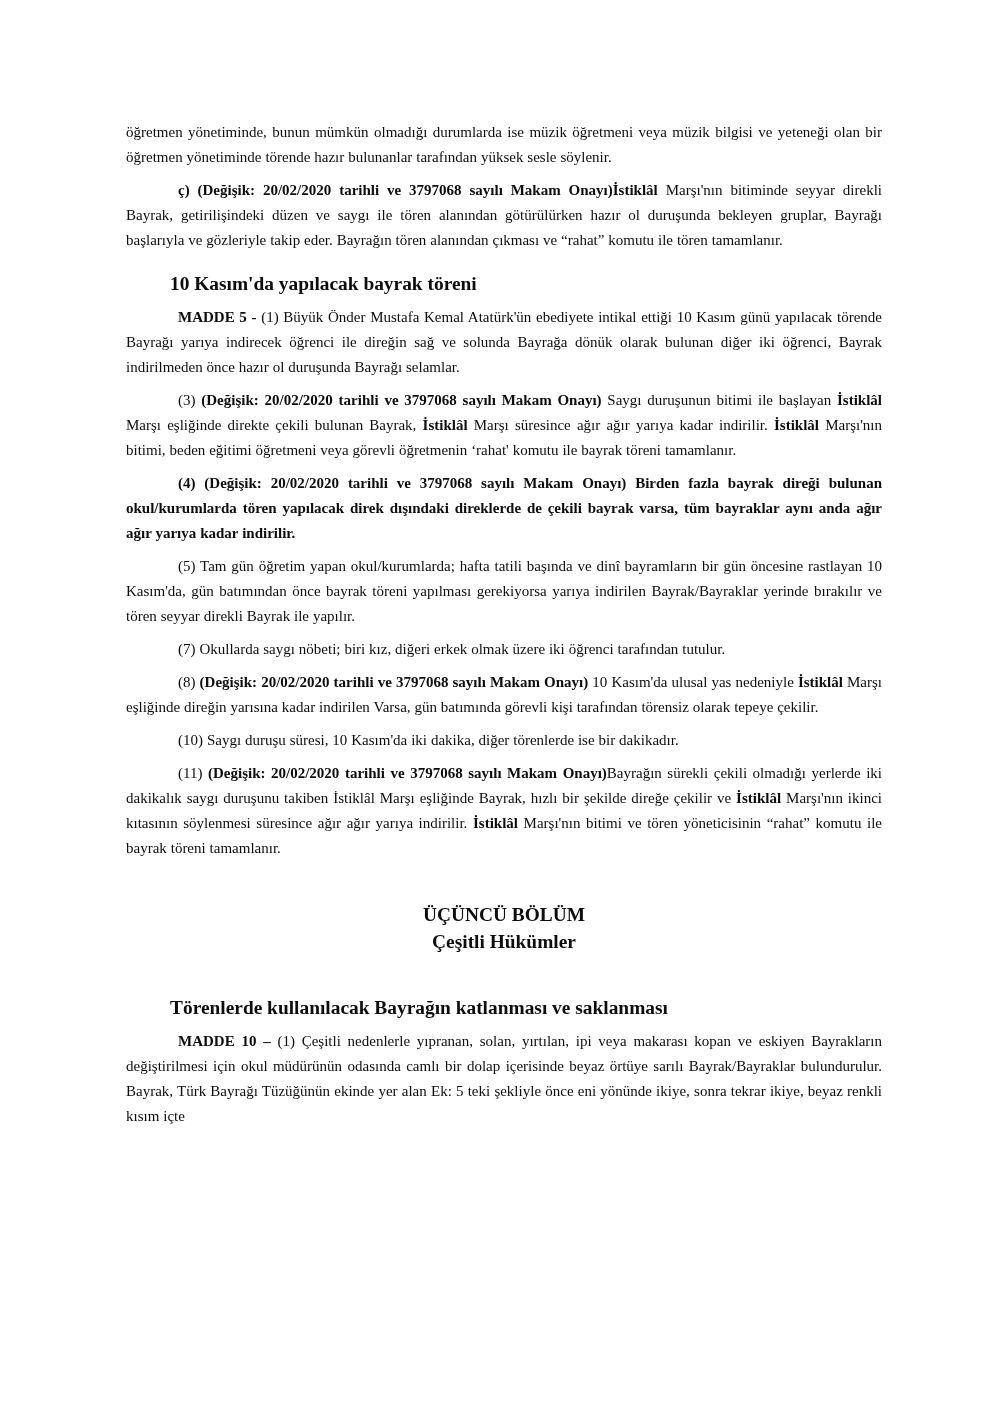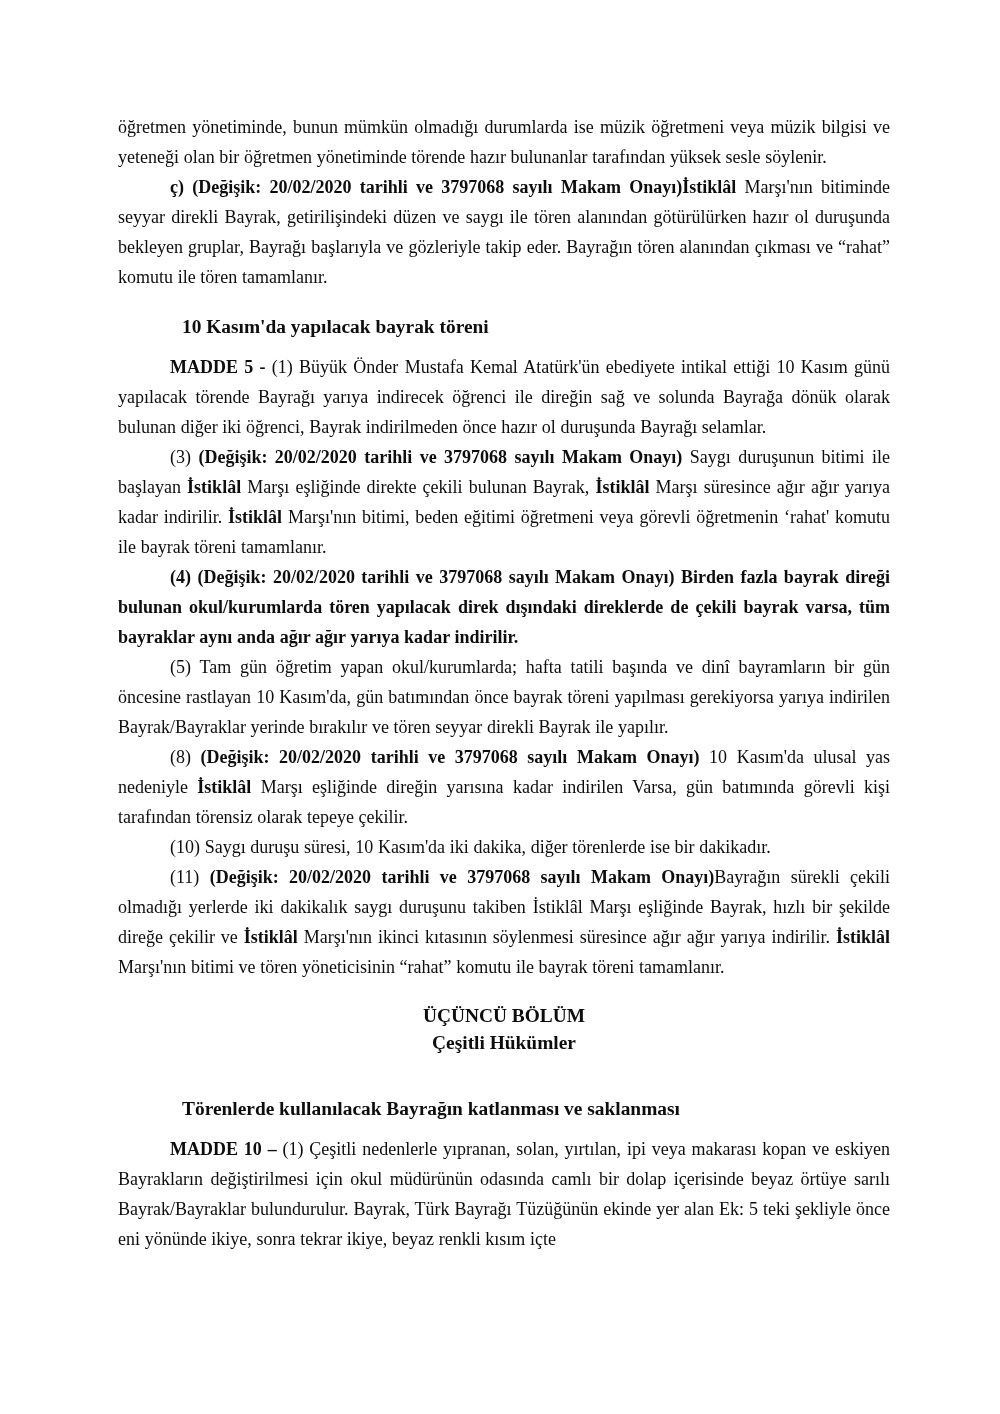--- a/index.html
+++ b/index.html
@@ -23,45 +23,45 @@
     background: #ffffff;
     overflow: hidden;
   }
   .text-column {
     position: absolute;
     left: 118px;
     top: 112px;
     width: 772px;
   }
   p.para {
-    margin: 0;
-    font-size: 18px;
-    line-height: 30px;
+    margin: 8px;
+    font-size: 15px;
+    line-height: 25px;
     text-align: justify;
     text-justify: inter-word;
     hyphens: none;
     word-spacing: 0.01em;
   }
   p.para.indent {
     text-indent: 52px;
   }
   p.para.noindent {
     text-indent: 0;
   }
   .b { font-weight: bold; }
   .heading-left {
-    margin: 12px;
+    margin: 0;
     font-size: 19.4px;
     line-height: 27.2px;
     font-weight: bold;
     text-indent: 52px;
     text-align: left;
   }
   .center-block {
-    margin: 4px;
+    margin: 16px;
     text-align: center;
   }
   .center-line {
     margin: 0;
     font-size: 19.4px;
     line-height: 27.2px;
     font-weight: bold;
     text-align: center;
   }
   .spacer-sm { height: 9px; }
@@ -85,20 +85,21 @@
     <p class="para indent"><span class="b">MADDE 5 -</span><span> (1) Büyük Önder Mustafa Kemal Atatürk'ün ebediyete intikal ettiği 10 Kasım günü yapılacak törende Bayrağı yarıya indirecek öğrenci ile direğin sağ ve solunda Bayrağa dönük olarak bulunan diğer iki öğrenci, Bayrak indirilmeden önce hazır ol duruşunda Bayrağı selamlar.</span></p>
 
 
     <p class="para indent"><span>(3) </span><span class="b">(Değişik: 20/02/2020 tarihli ve 3797068 sayılı Makam Onayı)</span><span> Saygı duruşunun bitimi ile başlayan </span><span class="b">İstiklâl</span><span> Marşı eşliğinde direkte çekili bulunan Bayrak, </span><span class="b">İstiklâl</span><span> Marşı süresince ağır ağır yarıya kadar indirilir. </span><span class="b">İstiklâl</span><span> Marşı'nın bitimi, beden eğitimi öğretmeni veya görevli öğretmenin ‘rahat' komutu ile bayrak töreni tamamlanır.</span></p>
 
     <p class="para indent"><span class="b">(4)  </span><span class="b">(Değişik: 20/02/2020 tarihli ve 3797068 sayılı Makam Onayı)</span><span class="b"> Birden fazla bayrak direği bulunan okul/kurumlarda tören yapılacak direk dışındaki direklerde de çekili bayrak varsa, tüm bayraklar aynı anda ağır ağır yarıya kadar indirilir.</span></p>
 
     <p class="para indent"><span>(5) Tam gün öğretim yapan okul/kurumlarda; hafta tatili başında ve dinî bayramların bir gün öncesine rastlayan 10 Kasım'da, gün batımından önce bayrak töreni yapılması gerekiyorsa yarıya indirilen Bayrak/Bayraklar yerinde bırakılır ve tören seyyar direkli Bayrak ile yapılır.</span></p>
 
 
+    <p class="para indent"><span>(7) Okullarda saygı nöbeti; biri kız, diğeri erkek olmak üzere iki öğrenci tarafından tutulur.</span></p>
 
     <p class="para indent"><span>(8) </span><span class="b">(Değişik: 20/02/2020 tarihli ve 3797068 sayılı Makam Onayı)</span><span> 10 Kasım'da ulusal yas nedeniyle </span><span class="b">İstiklâl</span><span> Marşı eşliğinde direğin yarısına kadar indirilen Varsa, gün batımında görevli kişi tarafından törensiz olarak tepeye çekilir.</span></p>
 
 
     <p class="para indent"><span>(10) Saygı duruşu süresi, 10 Kasım'da iki dakika, diğer törenlerde ise bir dakikadır.</span></p>
 
     <p class="para indent"><span>(11) </span><span class="b">(Değişik: 20/02/2020 tarihli ve 3797068 sayılı Makam Onayı)</span><span>Bayrağın sürekli çekili olmadığı yerlerde iki dakikalık saygı duruşunu takiben İstiklâl Marşı eşliğinde Bayrak, hızlı bir şekilde direğe çekilir ve </span><span class="b">İstiklâl</span><span> Marşı'nın ikinci kıtasının söylenmesi süresince ağır ağır yarıya indirilir. </span><span class="b">İstiklâl</span><span> Marşı'nın bitimi ve tören yöneticisinin “rahat” komutu ile bayrak töreni tamamlanır.</span></p>
 
     <div class="spacer-md"></div>
 

